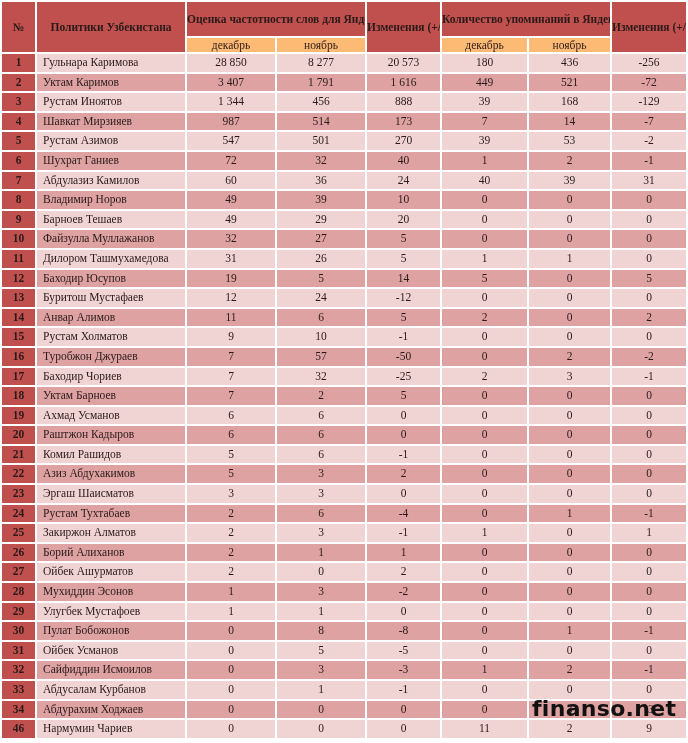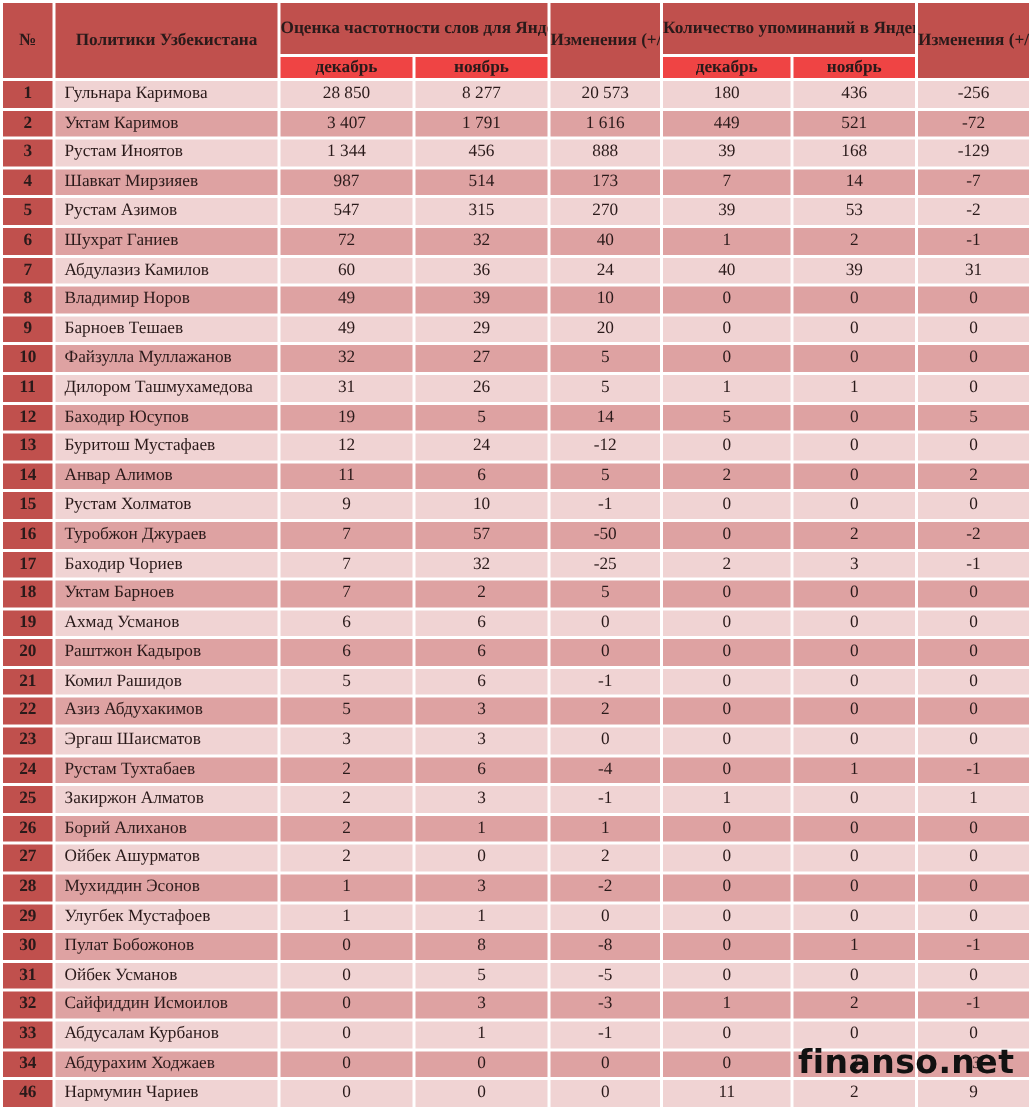--- a/index.html
+++ b/index.html
@@ -1,20 +1,20 @@
 <!DOCTYPE html>
 <html><head>
 <meta charset="utf-8">
 <style>
   html, body { margin: 0; padding: 0; background: #ffffff; }
   body { width: 688px; height: 743px; overflow: hidden; position: relative; font-family: "Liberation Serif", "DejaVu Serif", serif; }
   table.rt { border-collapse: separate; border-spacing: 2px; position: absolute; left: 0; top: 0; width: 688px; table-layout: fixed; }
   table.rt td, table.rt th { padding: 0; text-align: center; vertical-align: middle; font-size: 11.5px; color: #2a1a1a; white-space: nowrap; overflow: hidden; }
   th.hd { background: #c0504d; color: #3a0c0c; font-weight: bold; font-size: 11.5px; line-height: 14px; vertical-align: top; padding-top: 2px; white-space: normal; }
-  th.sub { background: #ef4444; color: #2a0c0c; font-weight: bold; height: 14px; line-height: 14px; }
+  th.sub { background: #fdba74; color: #2a0c0c; font-weight: normal; height: 14px; line-height: 14px; }
   td.num { background: #c0504d; color: #3a0c0c; font-weight: bold; }
   tr.odd td.c { background: #f0d3d3; }
   tr.even td.c { background: #dea2a2; }
   td.name { text-align: left !important; padding-left: 6px !important; }
   tr.dr td { height: 17.6px; line-height: 17.6px; }
   .wm { position: absolute; left: 532px; top: 696px; font-family: "DejaVu Sans", sans-serif; font-weight: bold; font-size: 22px; color: #111; letter-spacing: 0.3px; }
 </style>
 </head>
 <body>
 
@@ -83,21 +83,21 @@
         <td class="c">514</td>
         <td class="c">173</td>
         <td class="c">7</td>
         <td class="c">14</td>
         <td class="c">-7</td>
       </tr>
       <tr class="dr odd">
         <td class="num">5</td>
         <td class="c name">Рустам Азимов</td>
         <td class="c">547</td>
-        <td class="c">315</td>
+        <td class="c">501</td>
         <td class="c">270</td>
         <td class="c">39</td>
         <td class="c">53</td>
         <td class="c">-2</td>
       </tr>
       <tr class="dr even">
         <td class="num">6</td>
         <td class="c name">Шухрат Ганиев</td>
         <td class="c">72</td>
         <td class="c">32</td>

